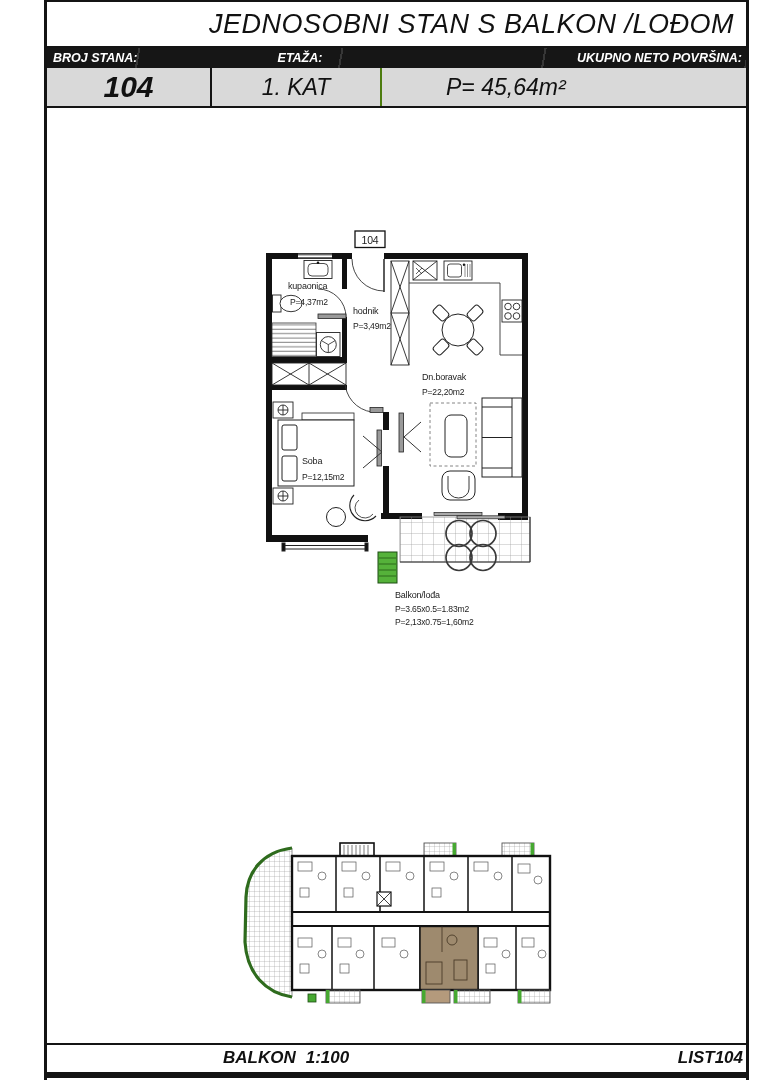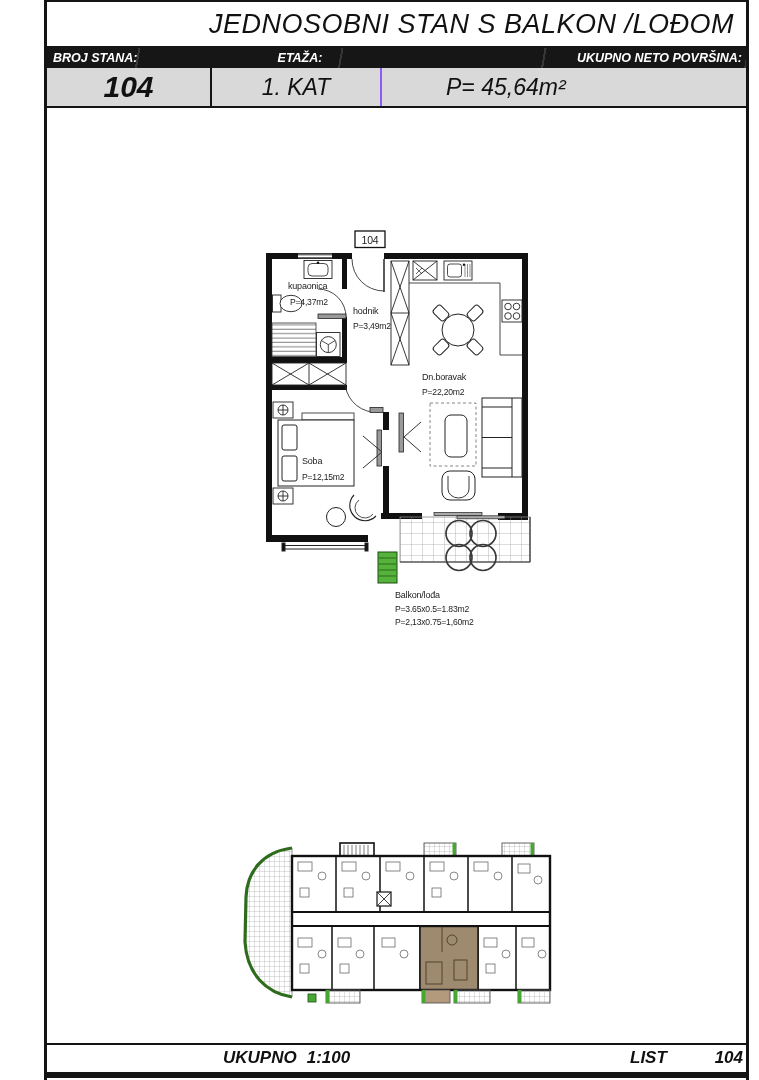--- a/index.html
+++ b/index.html
@@ -11,30 +11,30 @@
              border-bottom:2px solid #141414;display:flex;align-items:center;justify-content:flex-end;}
   .title-row span{font-style:italic;font-size:27px;letter-spacing:.5px;padding-right:12px;white-space:nowrap;}
   .band{position:absolute;left:47px;top:48px;width:699px;height:20px;background:#161616;display:flex;overflow:hidden;}
   .band:after{content:"";position:absolute;inset:0;background:repeating-linear-gradient(100deg,transparent 0 90px,rgba(255,255,255,.14) 90px 92px,transparent 92px 200px);}
   .band .cell{color:#fff;font-style:italic;font-weight:700;font-size:12.5px;display:flex;align-items:center;white-space:nowrap;}
   .c1{width:163px;} .c2{width:168px;justify-content:center;} .c3{flex:1;justify-content:flex-end;padding-right:4px;}
   .values{position:absolute;left:47px;top:68px;width:699px;height:38px;background:#d9d9d9;
           border-bottom:2px solid #141414;display:flex;}
   .values .cell{display:flex;align-items:center;font-style:italic;}
   .v1{width:163px;justify-content:center;font-weight:700;font-size:30px;border-right:2px solid #141414;}
-  .v2{width:168px;justify-content:center;font-size:23px;border-right:2px solid #8b5cf6;}
+  .v2{width:168px;justify-content:center;font-size:23px;border-right:2px solid #4d7c0f;}
   .v3{flex:1;font-size:23px;padding-left:64px;}
   .band .cell.c1{padding-left:6px;}
   svg{position:absolute;}
   svg text{font-family:"Liberation Sans",sans-serif;fill:#1c1c1c;letter-spacing:-.2px;}
   .rname{font-size:9px;} .rarea{font-size:8.6px;} .unitnum{font-size:10.5px;}
   .footer-line{position:absolute;left:44px;width:705px;top:1043px;height:2px;background:#141414;}
   .footer-scale{position:absolute;left:223px;top:1048px;display:flex;gap:10px;
                 font-style:italic;font-weight:700;font-size:17px;}
-  .footer-sheet{position:absolute;left:630px;top:1048px;width:113px;display:flex;justify-content:space-between;
+  .footer-sheet{position:absolute;left:630px;top:1048px;width:113px;display:flex;justify-content:flex-end;
                 font-style:italic;font-weight:700;font-size:17px;}
   .bottom-bar{position:absolute;left:44px;width:705px;top:1072px;height:6px;background:#141414;}
 </style>
 </head>
 <body>
 
 <div class="page">
 
   <div class="vborder" style="left:44px"></div>
   <div class="vborder" style="left:746px"></div>
@@ -412,21 +412,21 @@
       <rect x="214" y="148" width="36" height="13" fill="url(#tileS)" stroke="#555" stroke-width="0.9"></rect>
       <rect x="214" y="148" width="3.5" height="13" fill="#46a831"></rect>
       <rect x="278" y="148" width="32" height="13" fill="url(#tileS)" stroke="#555" stroke-width="0.9"></rect>
       <rect x="278" y="148" width="3.5" height="13" fill="#46a831"></rect>
       <rect x="68" y="152" width="8" height="8" stroke="#1d4d12" stroke-width="0.8" fill="#46a831"></rect>
     </g>
   </svg>
 
   <div class="footer-line"></div>
   <div class="footer-scale">
-    <span>UKUPNO</span>
+    <span>BALKON</span>
     <span>1:100</span>
   </div>
   <div class="footer-sheet">
     <span>LIST</span>
     <span>104</span>
   </div>
   <div class="bottom-bar"></div>
 
 </div>
 

